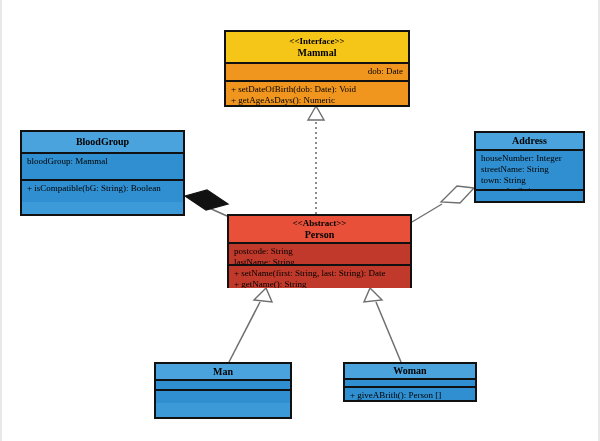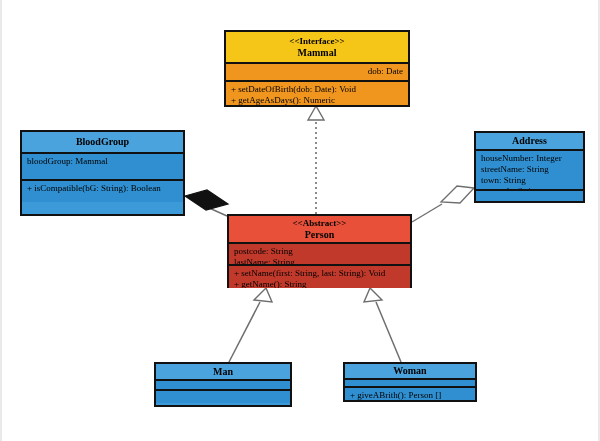--- a/index.html
+++ b/index.html
@@ -99,21 +99,21 @@
   #cls-address    { left: 472px; top: 131px; width: 111px; height: 72px; }
   #cls-address    .c-header  { height: 18px; }
   #cls-address    .c-attrs   { height: 40px; }
   #cls-address    .c-methods { height: 10px; }
 
   #cls-person     { left: 225px; top: 214px; width: 185px; height: 74px; }
   #cls-person     .c-header  { height: 28px; }
   #cls-person     .c-attrs   { height: 22px; }
   #cls-person     .c-methods { height: 22px; }
 
-  #cls-man        { left: 152px; top: 362px; width: 138px; height: 45px; }
+  #cls-man        { left: 152px; top: 362px; width: 138px; height: 57px; }
   #cls-man        .c-header  { height: 17px; }
   #cls-man        .c-attrs   { height: 10px; }
   #cls-man        .c-methods { height: 12px; }
 
   #cls-woman      { left: 341px; top: 362px; width: 134px; height: 40px; }
   #cls-woman      .c-header  { height: 16px; }
   #cls-woman      .c-attrs   { height: 8px; }
   #cls-woman      .c-methods { height: 12px; }
 </style>
 </head>
@@ -178,21 +178,21 @@
     <div class="compartment c-methods"></div>
   </div>
 
   <div class="uml-class skin-red" id="cls-person">
     <div class="compartment c-header">
       <div class="stereotype">&lt;&lt;Abstract&gt;&gt;</div>
       <div class="cname">Person</div>
     </div>
     <div class="compartment c-attrs">postcode: String
 lastName: String</div>
-    <div class="compartment c-methods">+ setName(first: String, last: String): Void
+    <div class="compartment c-methods">+ setName(first: String, last: String): Date
 + getName(): String</div>
   </div>
 
   <div class="uml-class skin-blue" id="cls-man">
     <div class="compartment c-header">
       <div class="cname">Man</div>
     </div>
     <div class="compartment c-attrs"></div>
     <div class="compartment c-methods"></div>
   </div>

